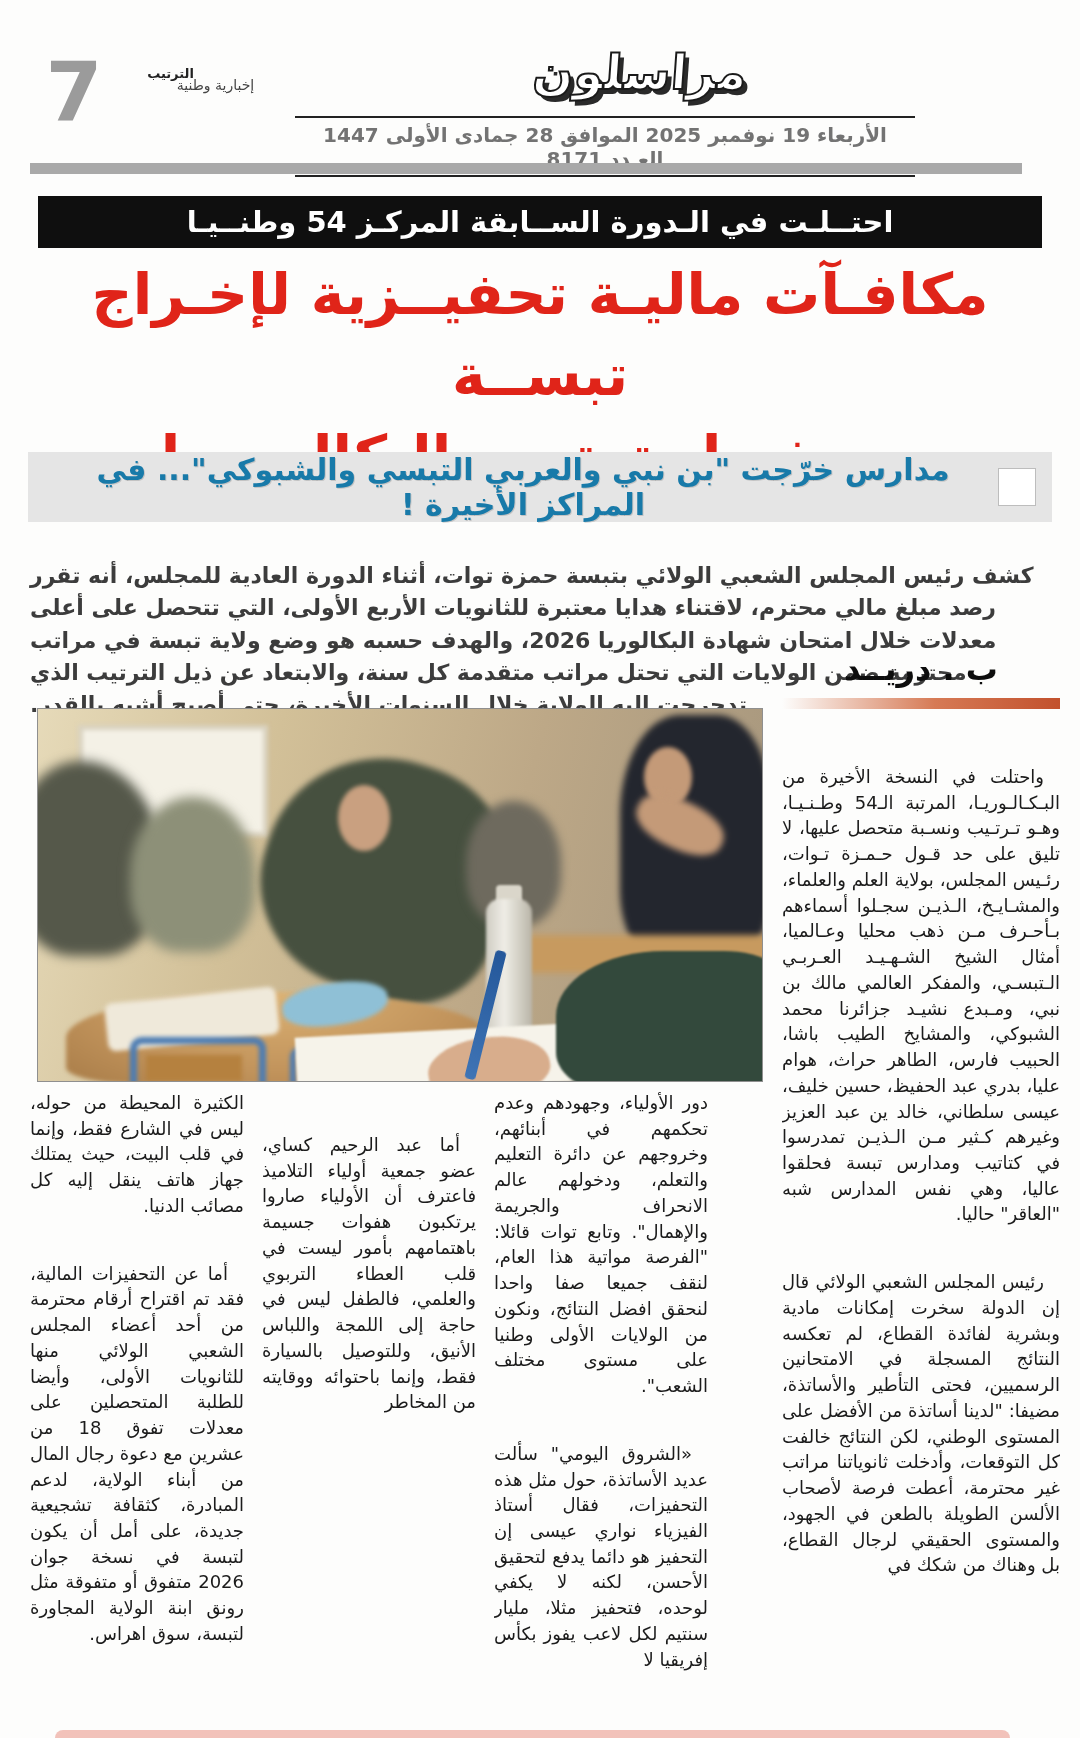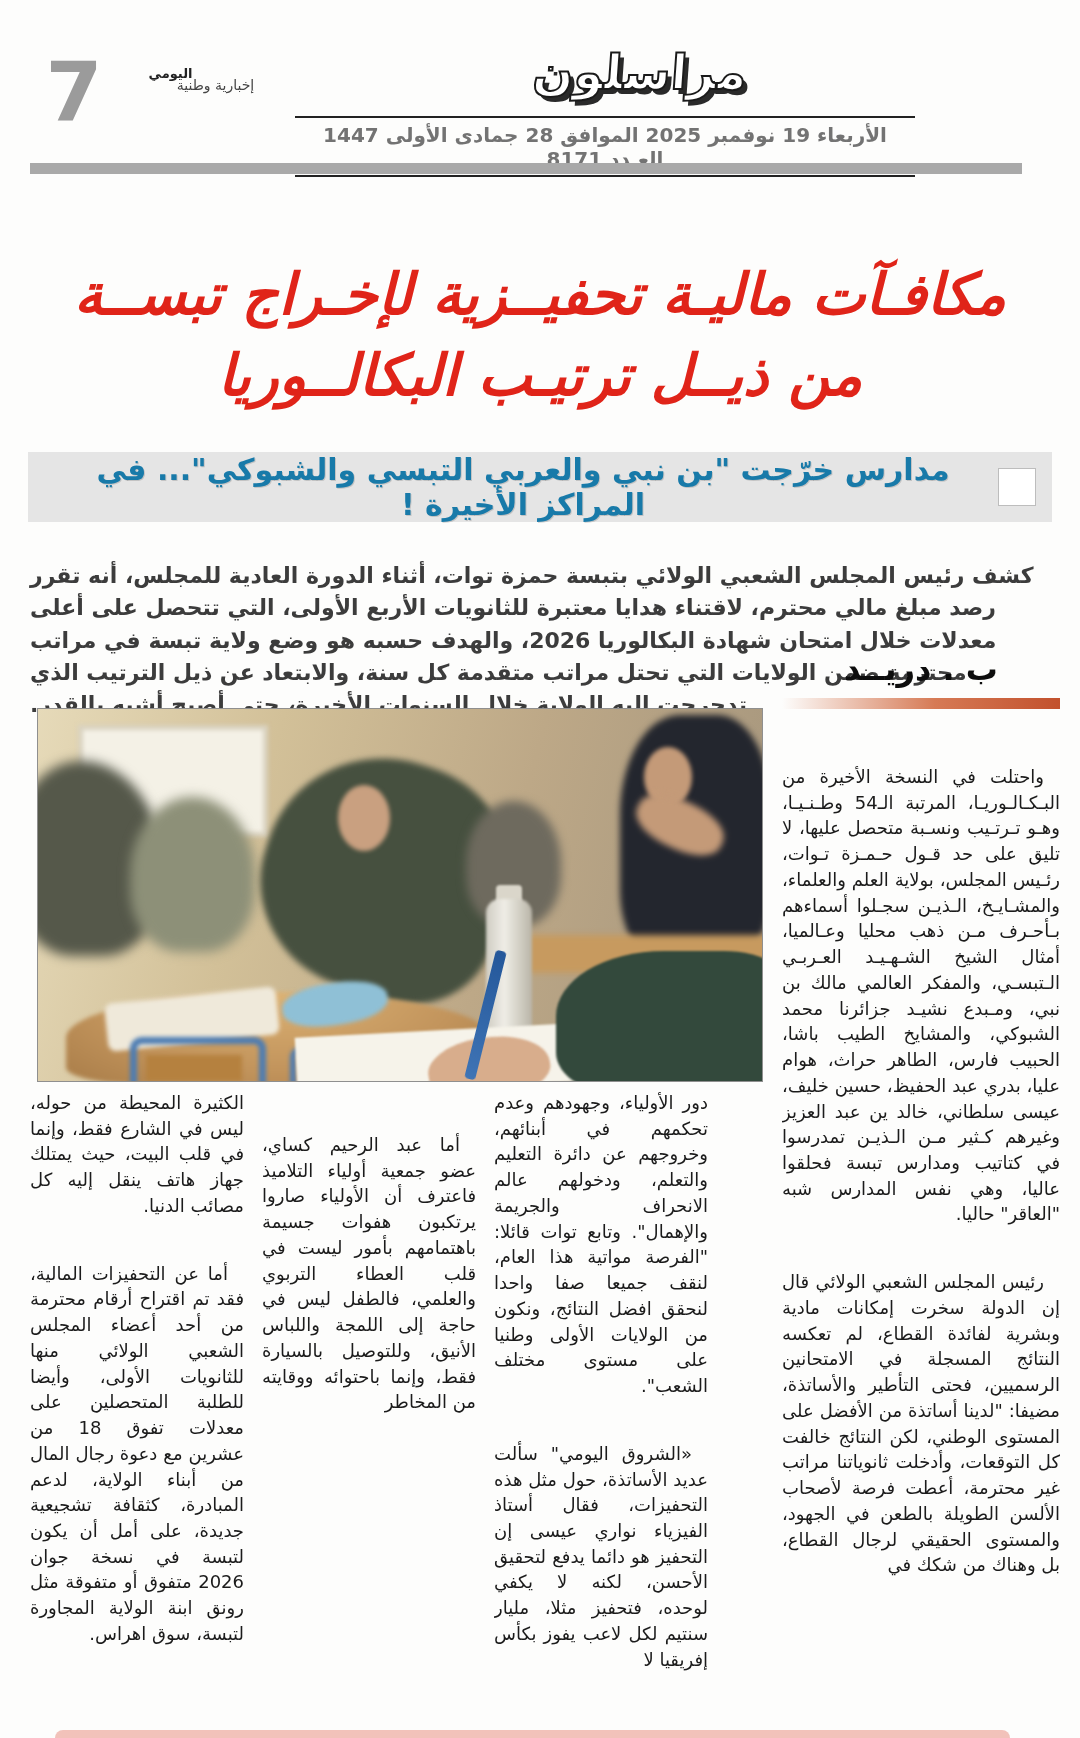--- a/index.html
+++ b/index.html
@@ -18,21 +18,21 @@
             color:#fff;-webkit-text-stroke:2px #1a1a1a;text-shadow:5px 5px 0 #2a2a2a;
             transform:skewX(-4deg);letter-spacing:2px;}
   .dateline{left:295px;top:116px;width:620px;text-align:center;font-size:20px;font-weight:bold;color:#737373;
             border-top:2px solid #222;border-bottom:2px solid #222;padding:5px 0 4px 0;}
   .gray-rule{left:30px;top:163px;width:992px;height:11px;background:#a9a9a9;}
 
   
   .kicker{left:38px;top:196px;width:1004px;height:52px;background:#0f0f0f;color:#fff;
           display:flex;align-items:center;justify-content:center;font-size:29px;font-weight:bold;}
   .headline{left:10px;top:254px;width:1060px;text-align:center;font-weight:900;
-            color:#e02419;font-size:57px;line-height:81px;letter-spacing:-1px;font-style:italic;}
+            color:#e02419;font-size:57px;line-height:81px;letter-spacing:-1px;}
   .subhead-bar{left:28px;top:452px;width:1024px;height:70px;background:#e5e5e5;
                display:flex;align-items:center;}
   .subhead-square{flex:0 0 auto;width:36px;height:36px;background:#fff;border:1px solid #bdbdbd;
                   margin:0 16px 0 10px;}
   .subhead-text{flex:1;text-align:center;font-size:30px;font-weight:bold;color:#187aa9;
                 padding-left:30px;text-shadow:1px 1px 0 rgba(0,0,0,0.15);}
   .lead{left:30px;top:560px;width:1020px;font-size:22px;font-weight:bold;color:#3c3c3c;
         text-align:left;line-height:1.47;}
 
   
@@ -98,30 +98,33 @@
              transform:rotate(14deg);filter:blur(0.5px);}
 </style>
 </head>
 <body>
 
 <div class="page">
 
   <div class="abs page-number">7</div>
 
   <div class="abs logo-box">
-    <span class="logo-top">اليومي</span>
+    <span class="logo-top">الترتيب</span>
     <span class="logo-sub">إخبارية وطنية</span>
   </div>
 
   <div class="abs masthead">مراسلون</div>
 
   <div class="abs dateline">الأربعاء 19 نوفمبر 2025 الموافق 28 جمادى الأولى 1447 العـدد 8171</div>
 
   <div class="abs gray-rule"></div>
 
+  <div class="abs kicker">
+    <span>احتــلـت في الـدورة الســابقة المركـز 54 وطنــيـا</span>
+  </div>
 
   <div class="abs headline">
     <div>مكافـآت ماليـة تحفيــزية لإخـراج تبســة</div>
     <div>من ذيــل ترتيـب البكالــوريا</div>
   </div>
 
   <div class="abs subhead-bar">
     <span class="subhead-square"></span>
     <span class="subhead-text">مدارس خرّجت "بن نبي والعربي التبسي والشبوكي"... في المراكز الأخيرة !</span>
   </div>

